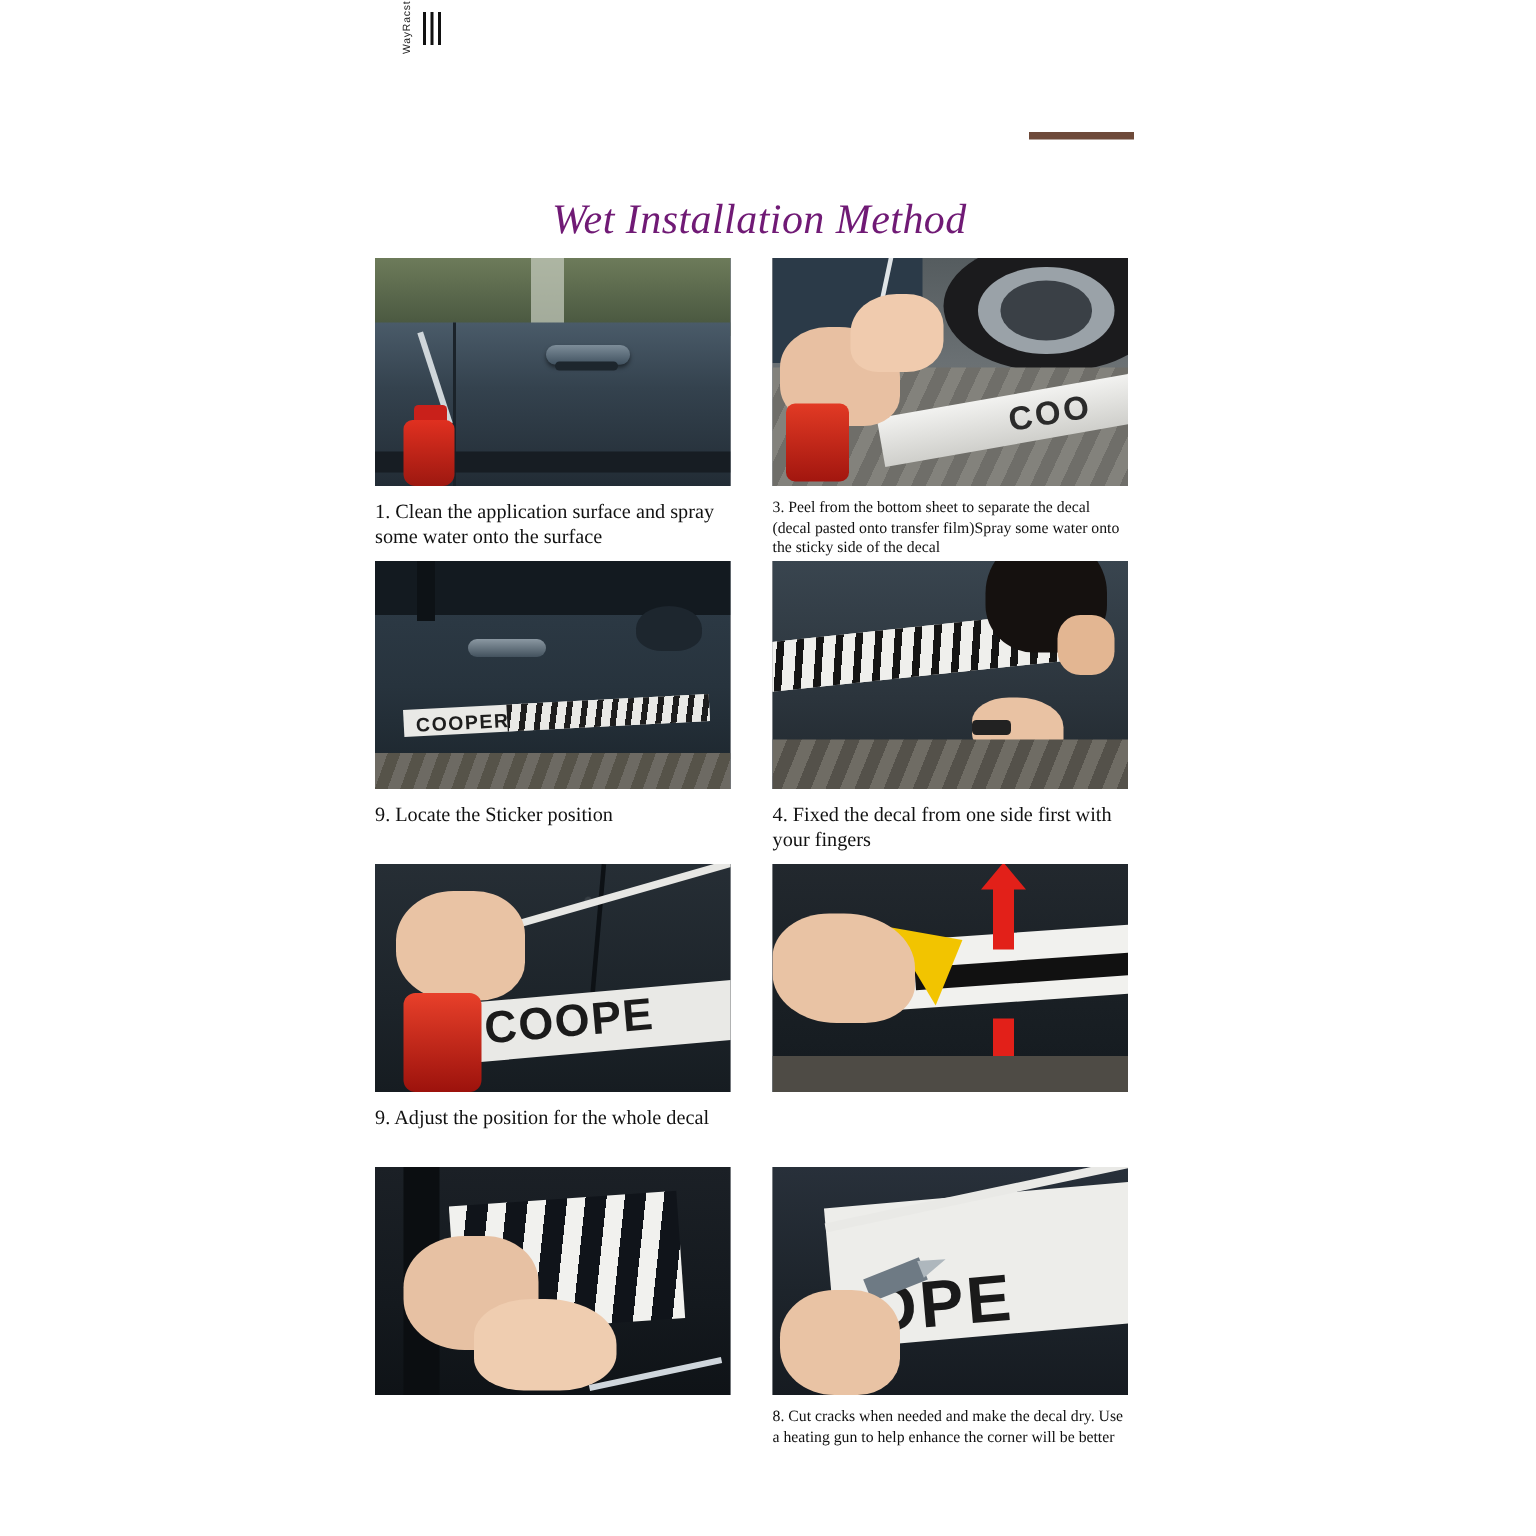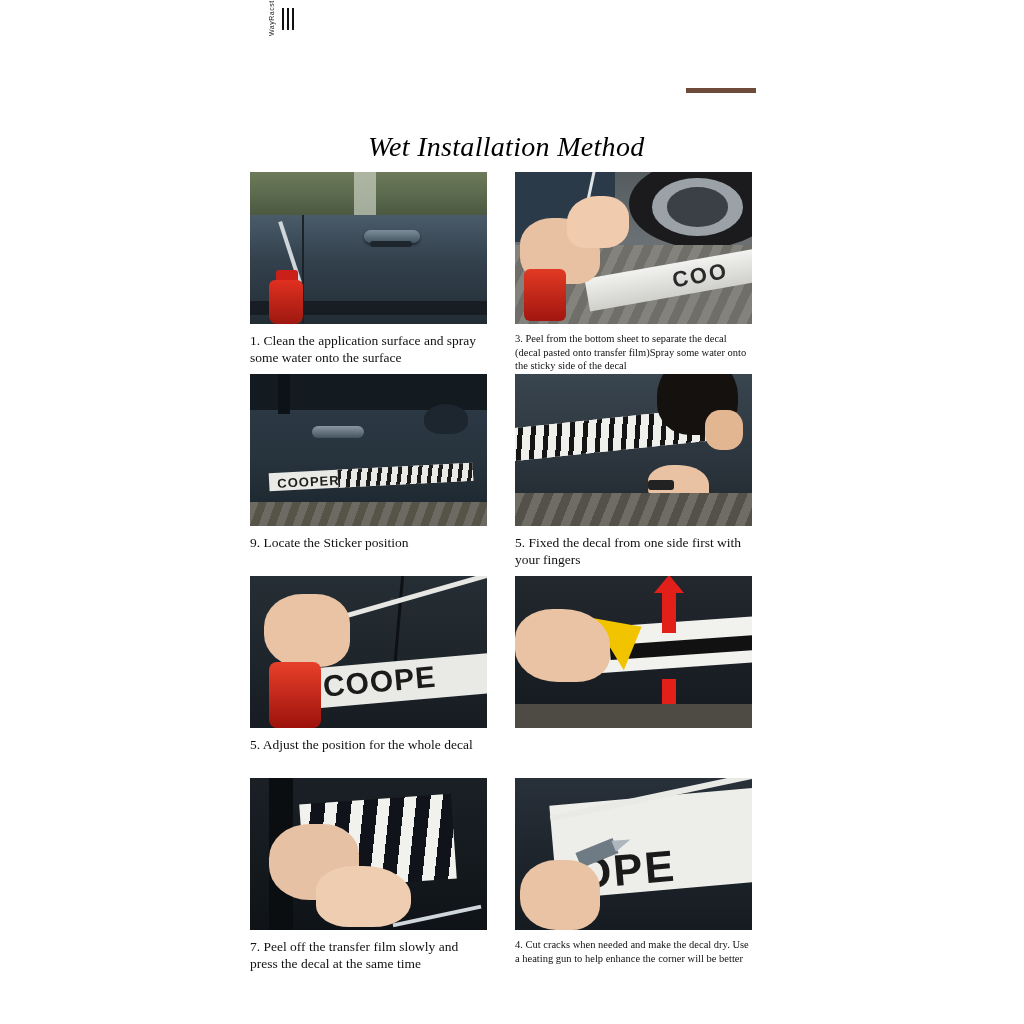--- a/index.html
+++ b/index.html
@@ -42,21 +42,21 @@
   .title-rule{
     position:absolute;left:686px;top:88px;
     width:70px;height:5px;background:#6e4a3a;
   }
 
   .subtitle{
     position:absolute;left:368px;top:131px;
     font-family:"Liberation Serif", serif;
     font-style:italic;
     font-size:28px;
-    color:#000000;
+    color:#701a75;
     letter-spacing:.3px;
   }
 
   
   .grid{
     position:absolute;left:250px;top:172px;
     width:520px;
   }
   .row{display:flex;gap:28px;margin-bottom:6px;}
   .cell{width:237px;}
@@ -271,39 +271,39 @@
             <div class="stripe">
                 <div class="bars"></div>
               </div>
             <div class="head"></div>
               <div class="face"></div>
             <div class="hand"></div>
               <div class="watch"></div>
             <div class="road"></div>
           </div>
         </div>
-        <div class="caption cap-lg">5. Fixed the decal from one side first with your fingers</div>
+        <div class="caption cap-lg">4. Fixed the decal from one side first with your fingers</div>
       </div>
     </div>
 
     <div class="row r3">
       <div class="cell">
         <div class="photo">
           <div class="sky s5">
             <div class="drops"></div>
               <div class="seam"></div>
             <div class="edge"></div>
             <div class="decal">
                 <b>COOPE</b>
               </div>
             <div class="hand"></div>
               <div class="bottle"></div>
           </div>
         </div>
-        <div class="caption cap-lg">5. Adjust the position for the whole decal</div>
+        <div class="caption cap-lg">9. Adjust the position for the whole decal</div>
       </div>
 
       <div class="cell">
         <div class="photo">
           <div class="sky s6">
             <div class="white"></div>
               <div class="black"></div>
             <div class="squeegee"></div>
             <div class="hand"></div>
             <div class="arrow-up"></div>
@@ -318,31 +318,30 @@
       <div class="cell">
         <div class="photo">
           <div class="sky s7">
             <div class="pillar"></div>
               <div class="bars"></div>
             <div class="hand1"></div>
               <div class="hand2"></div>
             <div class="film"></div>
           </div>
         </div>
-        <div class="caption cap-lg">7. Peel off the transfer film slowly and press the decal at the same time</div>
       </div>
 
       <div class="cell">
         <div class="photo">
           <div class="sky s8">
             <div class="white"></div>
             <div class="letters">OPE</div>
             <div class="edge"></div>
             <div class="blade"></div>
             <div class="hand"></div>
           </div>
         </div>
-        <div class="caption cap-sm">4. Cut cracks when needed and make the decal dry. Use a heating gun to help enhance the corner will be better</div>
+        <div class="caption cap-sm">8. Cut cracks when needed and make the decal dry. Use a heating gun to help enhance the corner will be better</div>
       </div>
     </div>
 
   </div>
 </div>
 
 </body></html>

